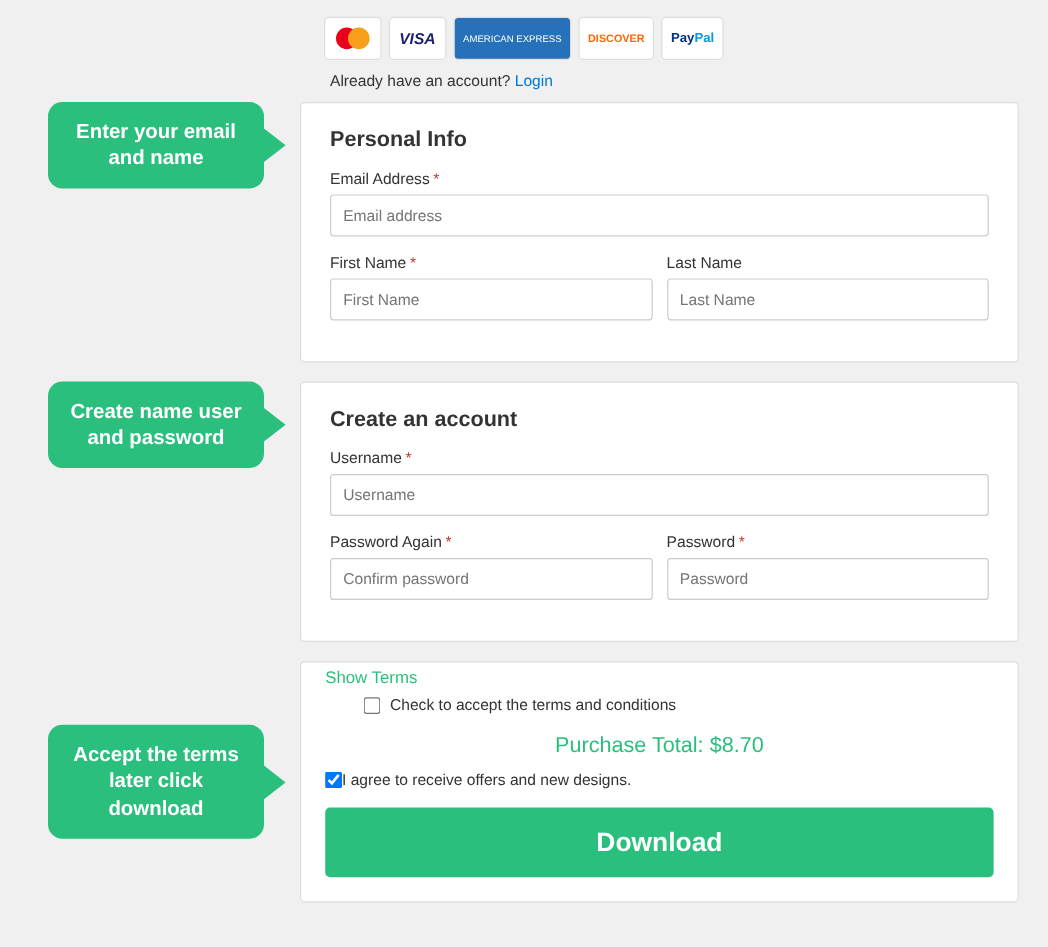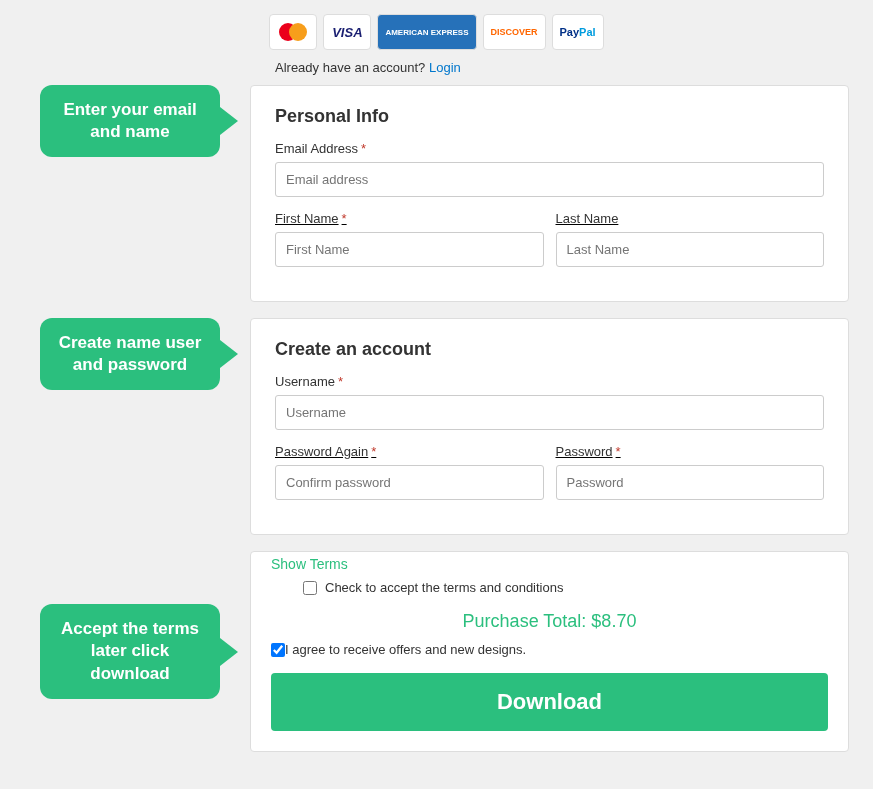--- a/index.html
+++ b/index.html
@@ -64,21 +64,21 @@
       color: #1a1f71;
       font-size: 13px;
       font-weight: 900;
       font-style: italic;
     }
 
     .amex-icon {
       background: #2671b9;
       color: white;
       font-size: 8px;
-      font-weight: bold;
+      font-weight: normal;
     }
 
     .discover-icon {
       background: white;
       color: #f60;
       font-size: 9px;
       font-weight: bold;
     }
 
     .paypal-icon {
@@ -189,21 +189,20 @@
       padding: 9px 10px;
       font-size: 13px;
       color: #999;
       outline: none;
     }
 
     .two-col {
       display: flex;
       gap: 12px;
       margin-top: 12px;
-      text-decoration: underline;
     }
 
     .two-col .field-group {
       flex: 1;
     }
 
     .field-group {
       margin-bottom: 14px;
     }
 

